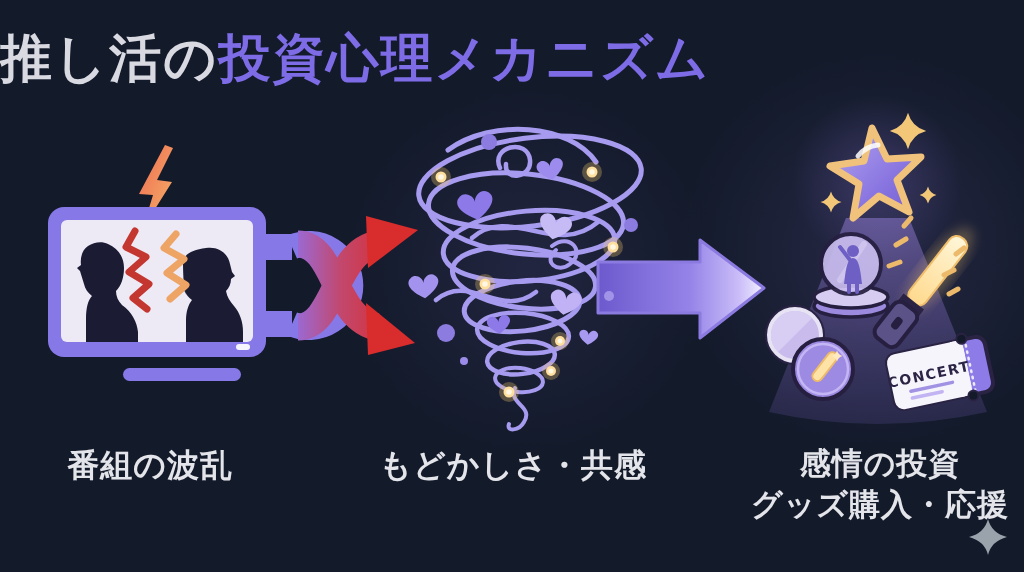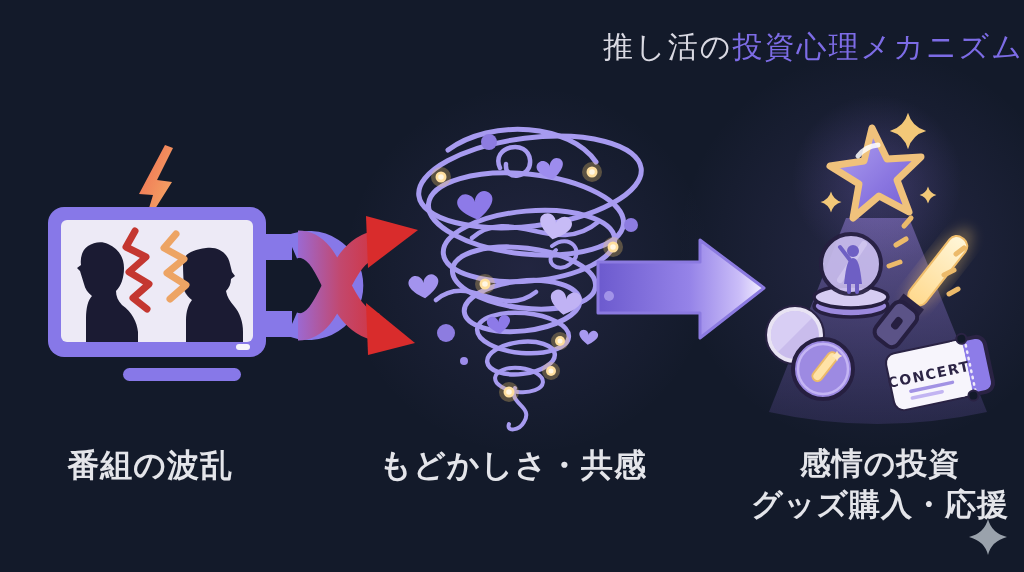--- a/index.html
+++ b/index.html
@@ -3,21 +3,21 @@
 <meta charset="utf-8">
 <style>
   html,body{margin:0;padding:0;background:#0d1120;}
   .stage{
     position:relative;width:1024px;height:572px;overflow:hidden;
     background:#131a2a;
     font-family:"DejaVu Sans","Liberation Sans",sans-serif;
   }
   .title{
     position:absolute;top:30px;left:0;width:1024px;
-    text-align:right;font-size:30px;font-weight:400;letter-spacing:2px;
+    text-align:left;font-size:52px;font-weight:700;letter-spacing:2px;
     margin:0;line-height:1.1;
   }
   .title .t1{color:#d9d9e2;}
   .title .t2{color:#7d6ce6;}
   .caption{
     position:absolute;top:444px;width:320px;text-align:center;
     color:#e4e5ea;font-size:32px;font-weight:700;letter-spacing:1px;
   }
   .caption.c1{left:-10px;}
   .caption.c2{left:353px;font-family:Liberation Mono, monospace;}

